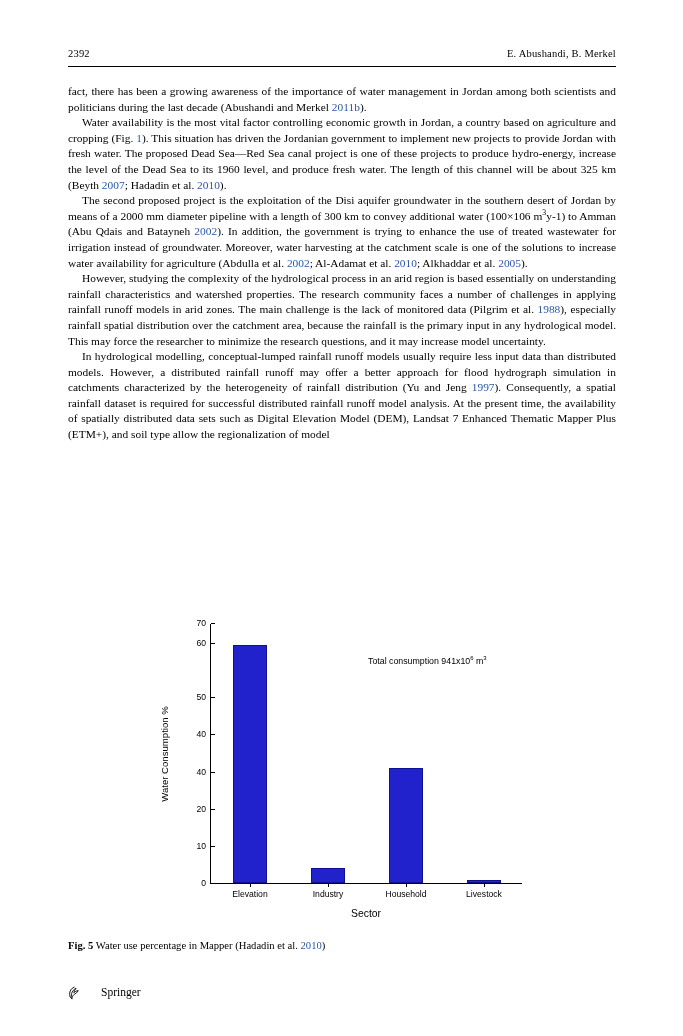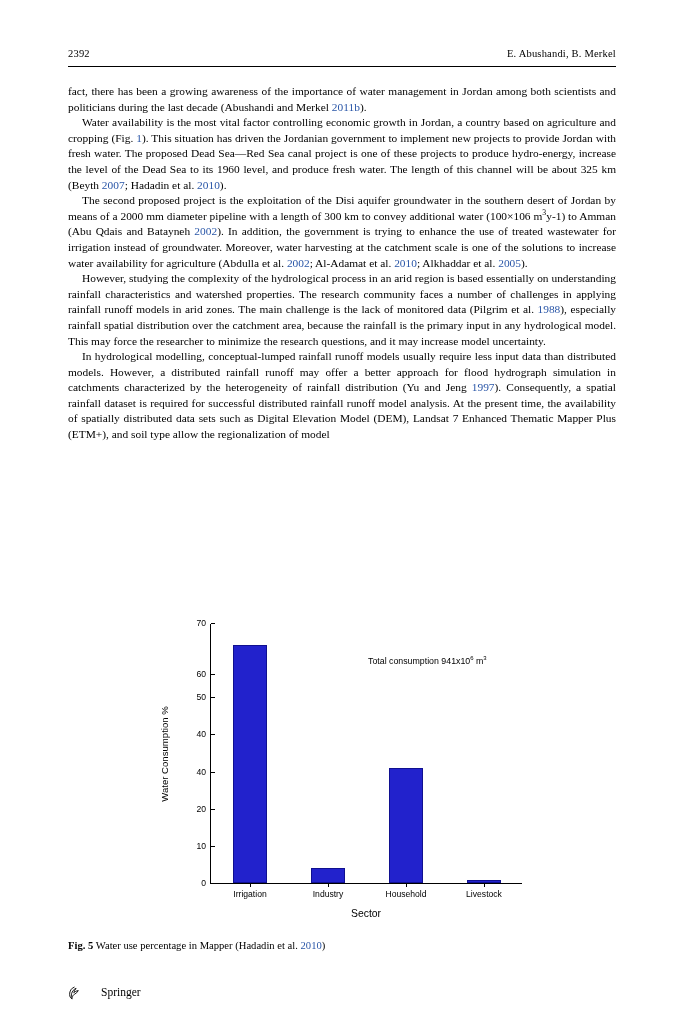--- a/index.html
+++ b/index.html
@@ -198,25 +198,25 @@
   <div class="figure-wrap">
     <div class="chart">
       <div class="y-axis-title">Water Consumption %</div>
       <div class="plot-area" id="plot-area">
           <div class="ytick" style="bottom: 0px; top: auto; transform: translateY(50%);">0</div>
           <div class="ytick" style="bottom: 37.1429px; top: auto; transform: translateY(50%);">10</div>
           <div class="ytick" style="bottom: 74.2857px; top: auto; transform: translateY(50%);">20</div>
           <div class="ytick" style="bottom: 111.429px; top: auto; transform: translateY(50%);">40</div>
           <div class="ytick" style="bottom: 148.571px; top: auto; transform: translateY(50%);">40</div>
           <div class="ytick" style="bottom: 185.714px; top: auto; transform: translateY(50%);">50</div>
-          <div class="ytick" style="bottom: 209px; top: auto; transform: translateY(50%); margin-left: 34px;">60</div>
+          <div class="ytick" style="bottom: 240px; top: auto; transform: translateY(50%); margin-left: 34px;">60</div>
           <div class="ytick" style="bottom: 260px; top: auto; transform: translateY(50%);">70</div>
           <div class="bar" style="left: 22px; width: 34px; height: 237.714px; background: rgb(34, 34, 204);"></div>
           <div class="xtickmark" style="left: 39px;"></div>
-          <div class="xtick" style="left: 39px;">Irrigation</div>
+          <div class="xtick" style="left: 39px;">Elevation</div>
           <div class="bar" style="left: 100px; width: 34px; height: 14.8571px; background: rgb(34, 34, 204);"></div>
           <div class="xtickmark" style="left: 117px;"></div>
           <div class="xtick" style="left: 117px; text-align: right;">Industry</div>
           <div class="bar" style="left: 178px; width: 34px; height: 115.143px; background: rgb(34, 34, 204);"></div>
           <div class="xtickmark" style="left: 195px;"></div>
           <div class="xtick" style="left: 195px;">Household</div>
           <div class="bar" style="left: 256px; width: 34px; height: 2.97143px; background: rgb(34, 34, 204);"></div>
           <div class="xtickmark" style="left: 273px;"></div>
           <div class="xtick" style="left: 273px;">Livestock</div>
         </div>

